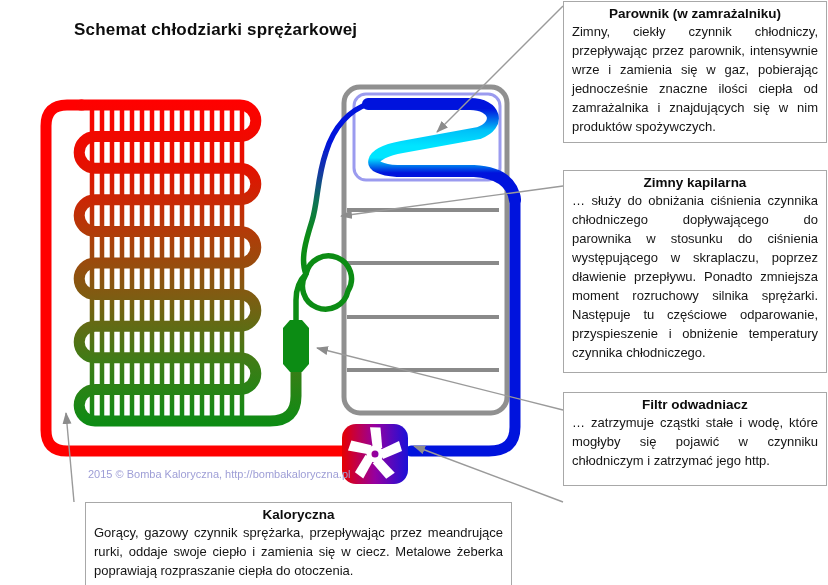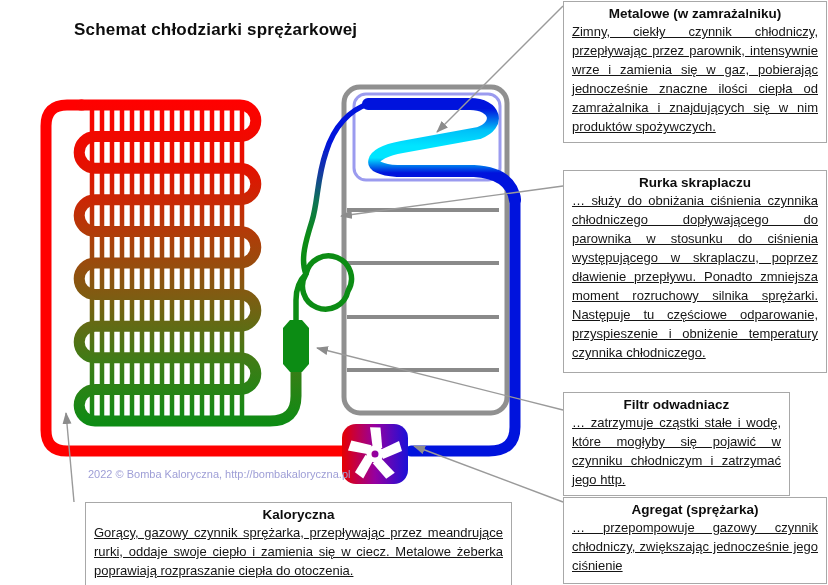--- a/index.html
+++ b/index.html
@@ -11,28 +11,28 @@
     position:absolute;left:74px;top:20px;
     font-size:17px;font-weight:bold;color:#0d0d0d;letter-spacing:.2px;
     white-space:nowrap;
   }
   .diagram-svg{position:absolute;left:0;top:0;}
   .infobox{
     position:absolute;background:#fff;border:1px solid #a8a8a8;
     padding:4px 8px 6px 8px;box-sizing:border-box;
   }
   .ib-title{font-weight:bold;font-size:13.5px;text-align:center;margin-bottom:1px;color:#0d0d0d;}
-  .ib-body{font-size:13px;line-height:19px;text-align:justify;color:#151515;text-decoration:underline;}
+  .ib-body{font-size:13px;line-height:19px;text-align:justify;color:#151515;}
   .copyright{
     position:absolute;left:88px;top:468px;font-size:11px;color:#9e9ed6;
     white-space:nowrap;
   }
   #box-parownik{left:563px;top:1px;width:264px;min-height:139px;}
   #box-rurka{left:563px;top:170px;width:264px;min-height:203px;}
-  #box-filtr{left:563px;top:392px;width:227px;min-height:94px;}
+  #box-filtr{left:563px;top:392px;width:264px;min-height:94px;}
   #box-agregat{left:563px;top:497px;width:264px;min-height:87px;}
   #box-skraplacz{left:85px;top:502px;width:427px;min-height:81px;}
 </style>
 </head>
 <body>
 
 <div class="stage">
 
   <div class="page-title">Schemat chłodziarki sprężarkowej</div>
 
@@ -121,40 +121,36 @@
 
     <g stroke="#9a9a9a" stroke-width="1.4" fill="none">
       <path d="M 563,6 L 437,132" marker-end="url(#arr)"></path>
       <path d="M 563,186 L 341,216" marker-end="url(#arr)"></path>
       <path d="M 563,410 L 317,348" marker-end="url(#arr)"></path>
       <path d="M 563,502 L 414,446" marker-end="url(#arr)"></path>
       <path d="M 74,502 L 66,413" marker-end="url(#arr)"></path>
     </g>
   </svg>
 
-  <div class="copyright">2022 © Bomba Kaloryczna, http://bombakaloryczna.pl</div>
+  <div class="copyright">2015 © Bomba Kaloryczna, http://bombakaloryczna.pl</div>
 
   <div class="infobox" id="box-parownik">
-    <div class="ib-title">Metalowe (w zamrażalniku)</div>
+    <div class="ib-title">Parownik (w zamrażalniku)</div>
     <div class="ib-body">Zimny, ciekły czynnik chłodniczy, przepływając przez parownik, intensywnie wrze i zamienia się w gaz, pobierając jednocześnie znaczne ilości ciepła od zamrażalnika i znajdujących się w nim produktów spożywczych.</div>
   </div>
 
   <div class="infobox" id="box-rurka">
-    <div class="ib-title">Rurka skraplaczu</div>
+    <div class="ib-title">Zimny kapilarna</div>
     <div class="ib-body">… służy do obniżania ciśnienia czynnika chłodniczego dopływającego do parownika w stosunku do ciśnienia występującego w skraplaczu, poprzez dławienie przepływu. Ponadto zmniejsza moment rozruchowy silnika sprężarki. Następuje tu częściowe odparowanie, przyspieszenie i obniżenie temperatury czynnika chłodniczego.</div>
   </div>
 
   <div class="infobox" id="box-filtr">
     <div class="ib-title">Filtr odwadniacz</div>
     <div class="ib-body">… zatrzymuje cząstki stałe i wodę, które mogłyby się pojawić w czynniku chłodniczym i zatrzymać jego http.</div>
   </div>
 
-  <div class="infobox" id="box-agregat">
-    <div class="ib-title">Agregat (sprężarka)</div>
-    <div class="ib-body">… przepompowuje gazowy czynnik chłodniczy, zwiększając jednocześnie jego ciśnienie</div>
-  </div>
 
   <div class="infobox" id="box-skraplacz">
     <div class="ib-title">Kaloryczna</div>
     <div class="ib-body">Gorący, gazowy czynnik sprężarka, przepływając przez meandrujące rurki, oddaje swoje ciepło i zamienia się w ciecz. Metalowe żeberka poprawiają rozpraszanie ciepła do otoczenia.</div>
   </div>
 
 </div>
 
 </body></html>

